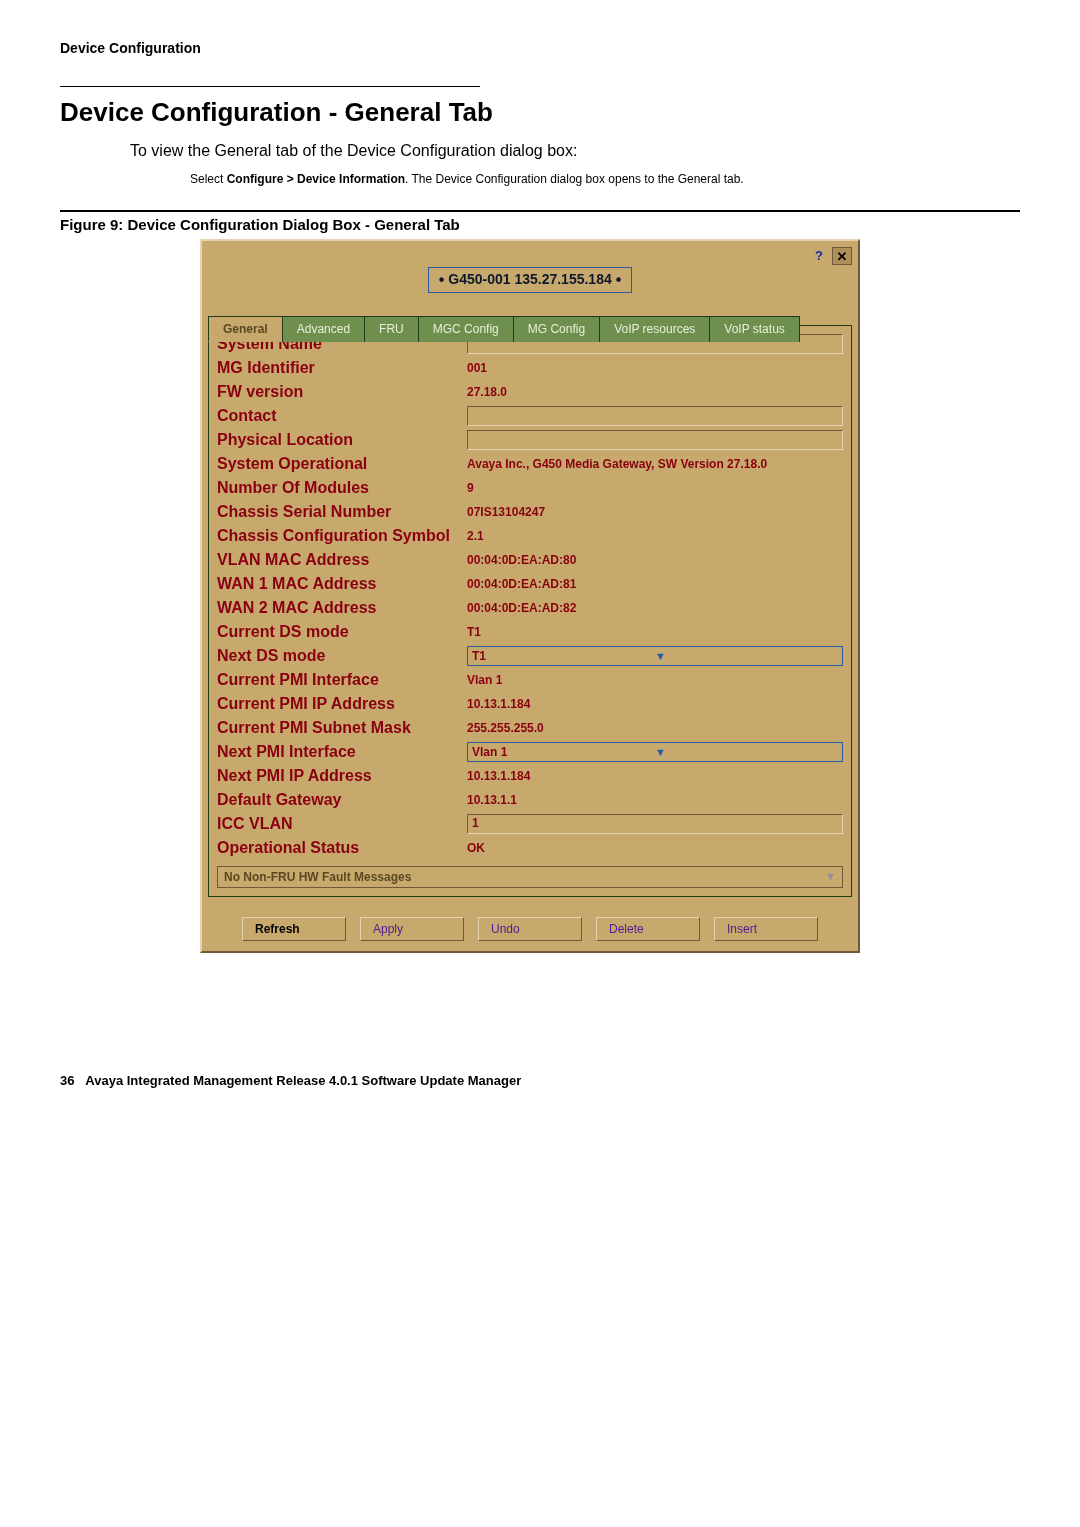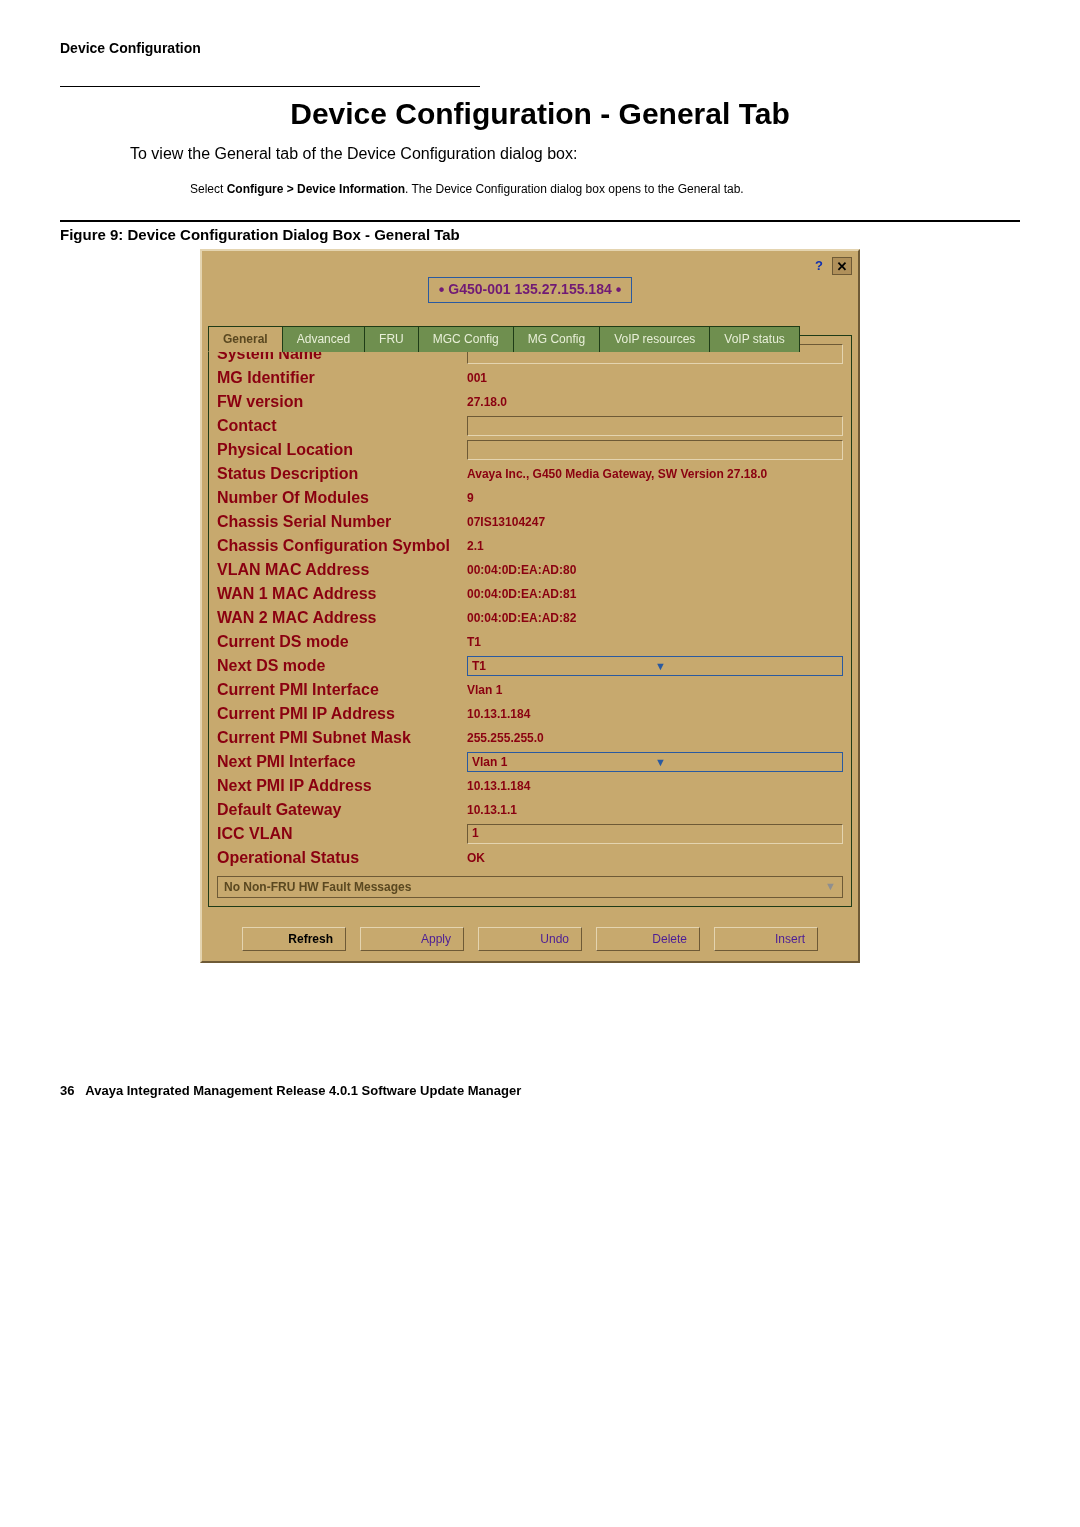--- a/index.html
+++ b/index.html
@@ -6,22 +6,22 @@
     margin: 0;
     padding: 40px 60px;
     font-family: Arial, Helvetica, sans-serif;
     background: #fff;
     color: #000;
     width: 1080px;
     box-sizing: border-box;
   }
   .breadcrumb { font-weight: bold; font-size: 14px; margin-bottom: 30px; }
   hr.rule { border: none; border-top: 1px solid #000; margin: 0; width: 420px; }
-  h1.title { font-size: 30px; font-weight: bold; margin: 10px 0 14px 0; text-align: center; }
-  .intro { font-size: 16px; margin: 0 0 19px 70px; }
+  h1.title { font-size: 26px; font-weight: bold; margin: 10px 0 14px 0; }
+  .intro { font-size: 16px; margin: 0 0 12px 70px; }
   .step  { font-size: 12px; margin: 0 0 24px 130px; }
   hr.thick { border: none; border-top: 2px solid #000; margin: 0 0 4px 0; }
   .caption { font-weight: bold; font-size: 15px; margin-bottom: 6px; }
 
   .dlg-wrap { margin-left: 140px; }
   .dlg {
     width: 660px;
     background: #c7a96e;
     border-top: 2px solid #e4d4b0;
     border-left: 2px solid #e4d4b0;
@@ -32,21 +32,21 @@
   }
   .dlg-top { display:flex; justify-content:flex-end; gap:4px; margin-bottom:2px; }
   .dlg-ico { width:18px; height:16px; display:flex; align-items:center; justify-content:center; font-size:13px; font-weight:bold; }
   .dlg-ico.blue { color:#1030b0; }
   .dlg-ico.box  { background:#b0905a; color:#000; border:1px solid #6e5a36; }
 
   .dlg-title-row { display:flex; justify-content:center; margin-bottom:6px; }
   .dlg-title {
     background:#c7a96e;
     border:1px solid #2a5aa0;
-    color:#701a75;
+    color:#0f172a;
     padding:3px 10px;
     font-size:14px;
     font-weight:bold;
   }
   .dlg-title .bullet { font-size:16px; vertical-align:middle; }
 
   .tabs { display:flex; border-bottom:1px solid #1f3c17; }
   .tab {
     padding:5px 14px;
     font-size:12px;
@@ -97,21 +97,21 @@
     padding:3px 6px;
     display:flex; align-items:flex-start;
     font-size:12px; color:#5a4820; font-weight:bold;
     margin-top:6px;
   }
   .msgbox .dd { margin-left:auto; color:#8f8f8f; font-size:11px; }
 
   .btn-row { display:flex; justify-content:center; gap:14px; margin-top:20px; }
   .btn {
     min-width:78px;
-    text-align:right;
+    text-align:left;
     font-size:12px;
     padding:4px 12px;
     background:#c7a96e;
     border-top:1px solid #e4d4b0;
     border-left:1px solid #e4d4b0;
     border-right:1px solid #6e5a36;
     border-bottom:1px solid #6e5a36;
   }
   .btn.enabled  { color:#000; font-weight:bold; }
   .btn.disabled { color:#4c1d95; }
@@ -177,21 +177,21 @@
           </div>
           <div class="row">
             <div class="lab">Contact</div>
             <div class="txtfield"></div>
           </div>
           <div class="row">
             <div class="lab">Physical Location</div>
             <div class="txtfield"></div>
           </div>
           <div class="row">
-            <div class="lab">Status Description</div>
+            <div class="lab">System Operational</div>
             <div class="val">Avaya Inc., G450 Media Gateway, SW Version 27.18.0</div>
           </div>
           <div class="row">
             <div class="lab">Number Of Modules</div>
             <div class="val">9</div>
           </div>
           <div class="row">
             <div class="lab">Chassis Serial Number</div>
             <div class="val">07IS13104247</div>
           </div>

